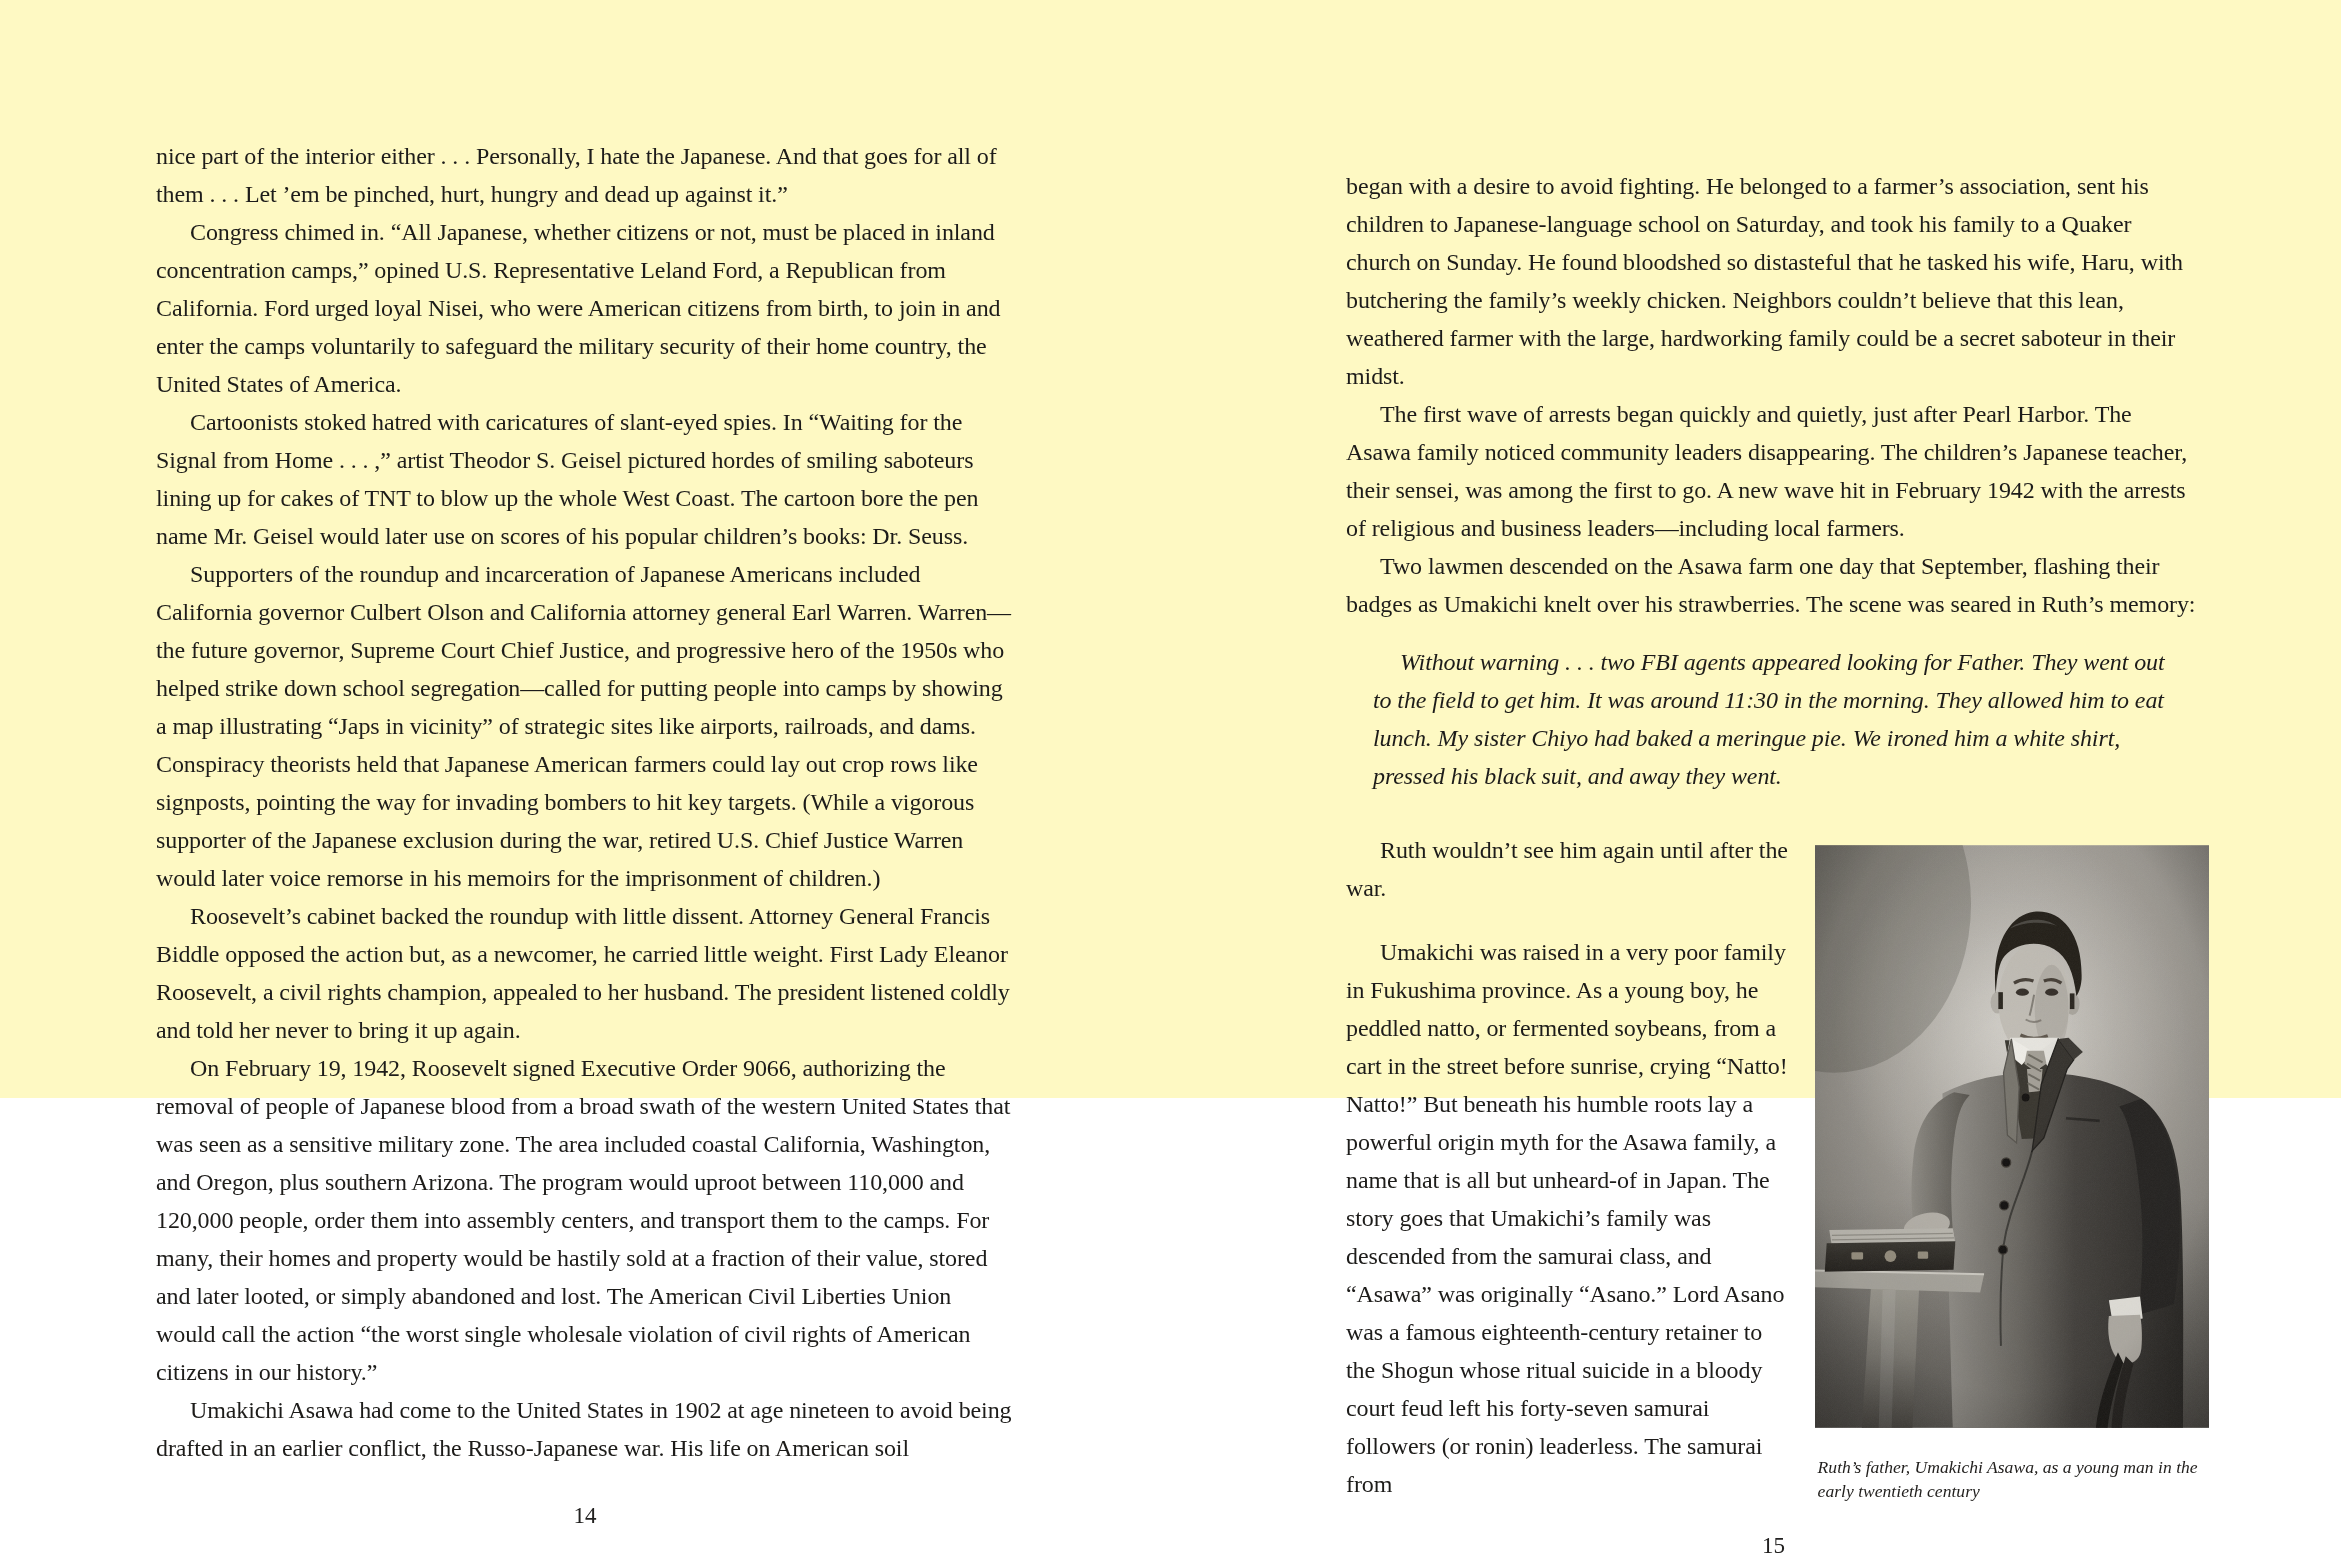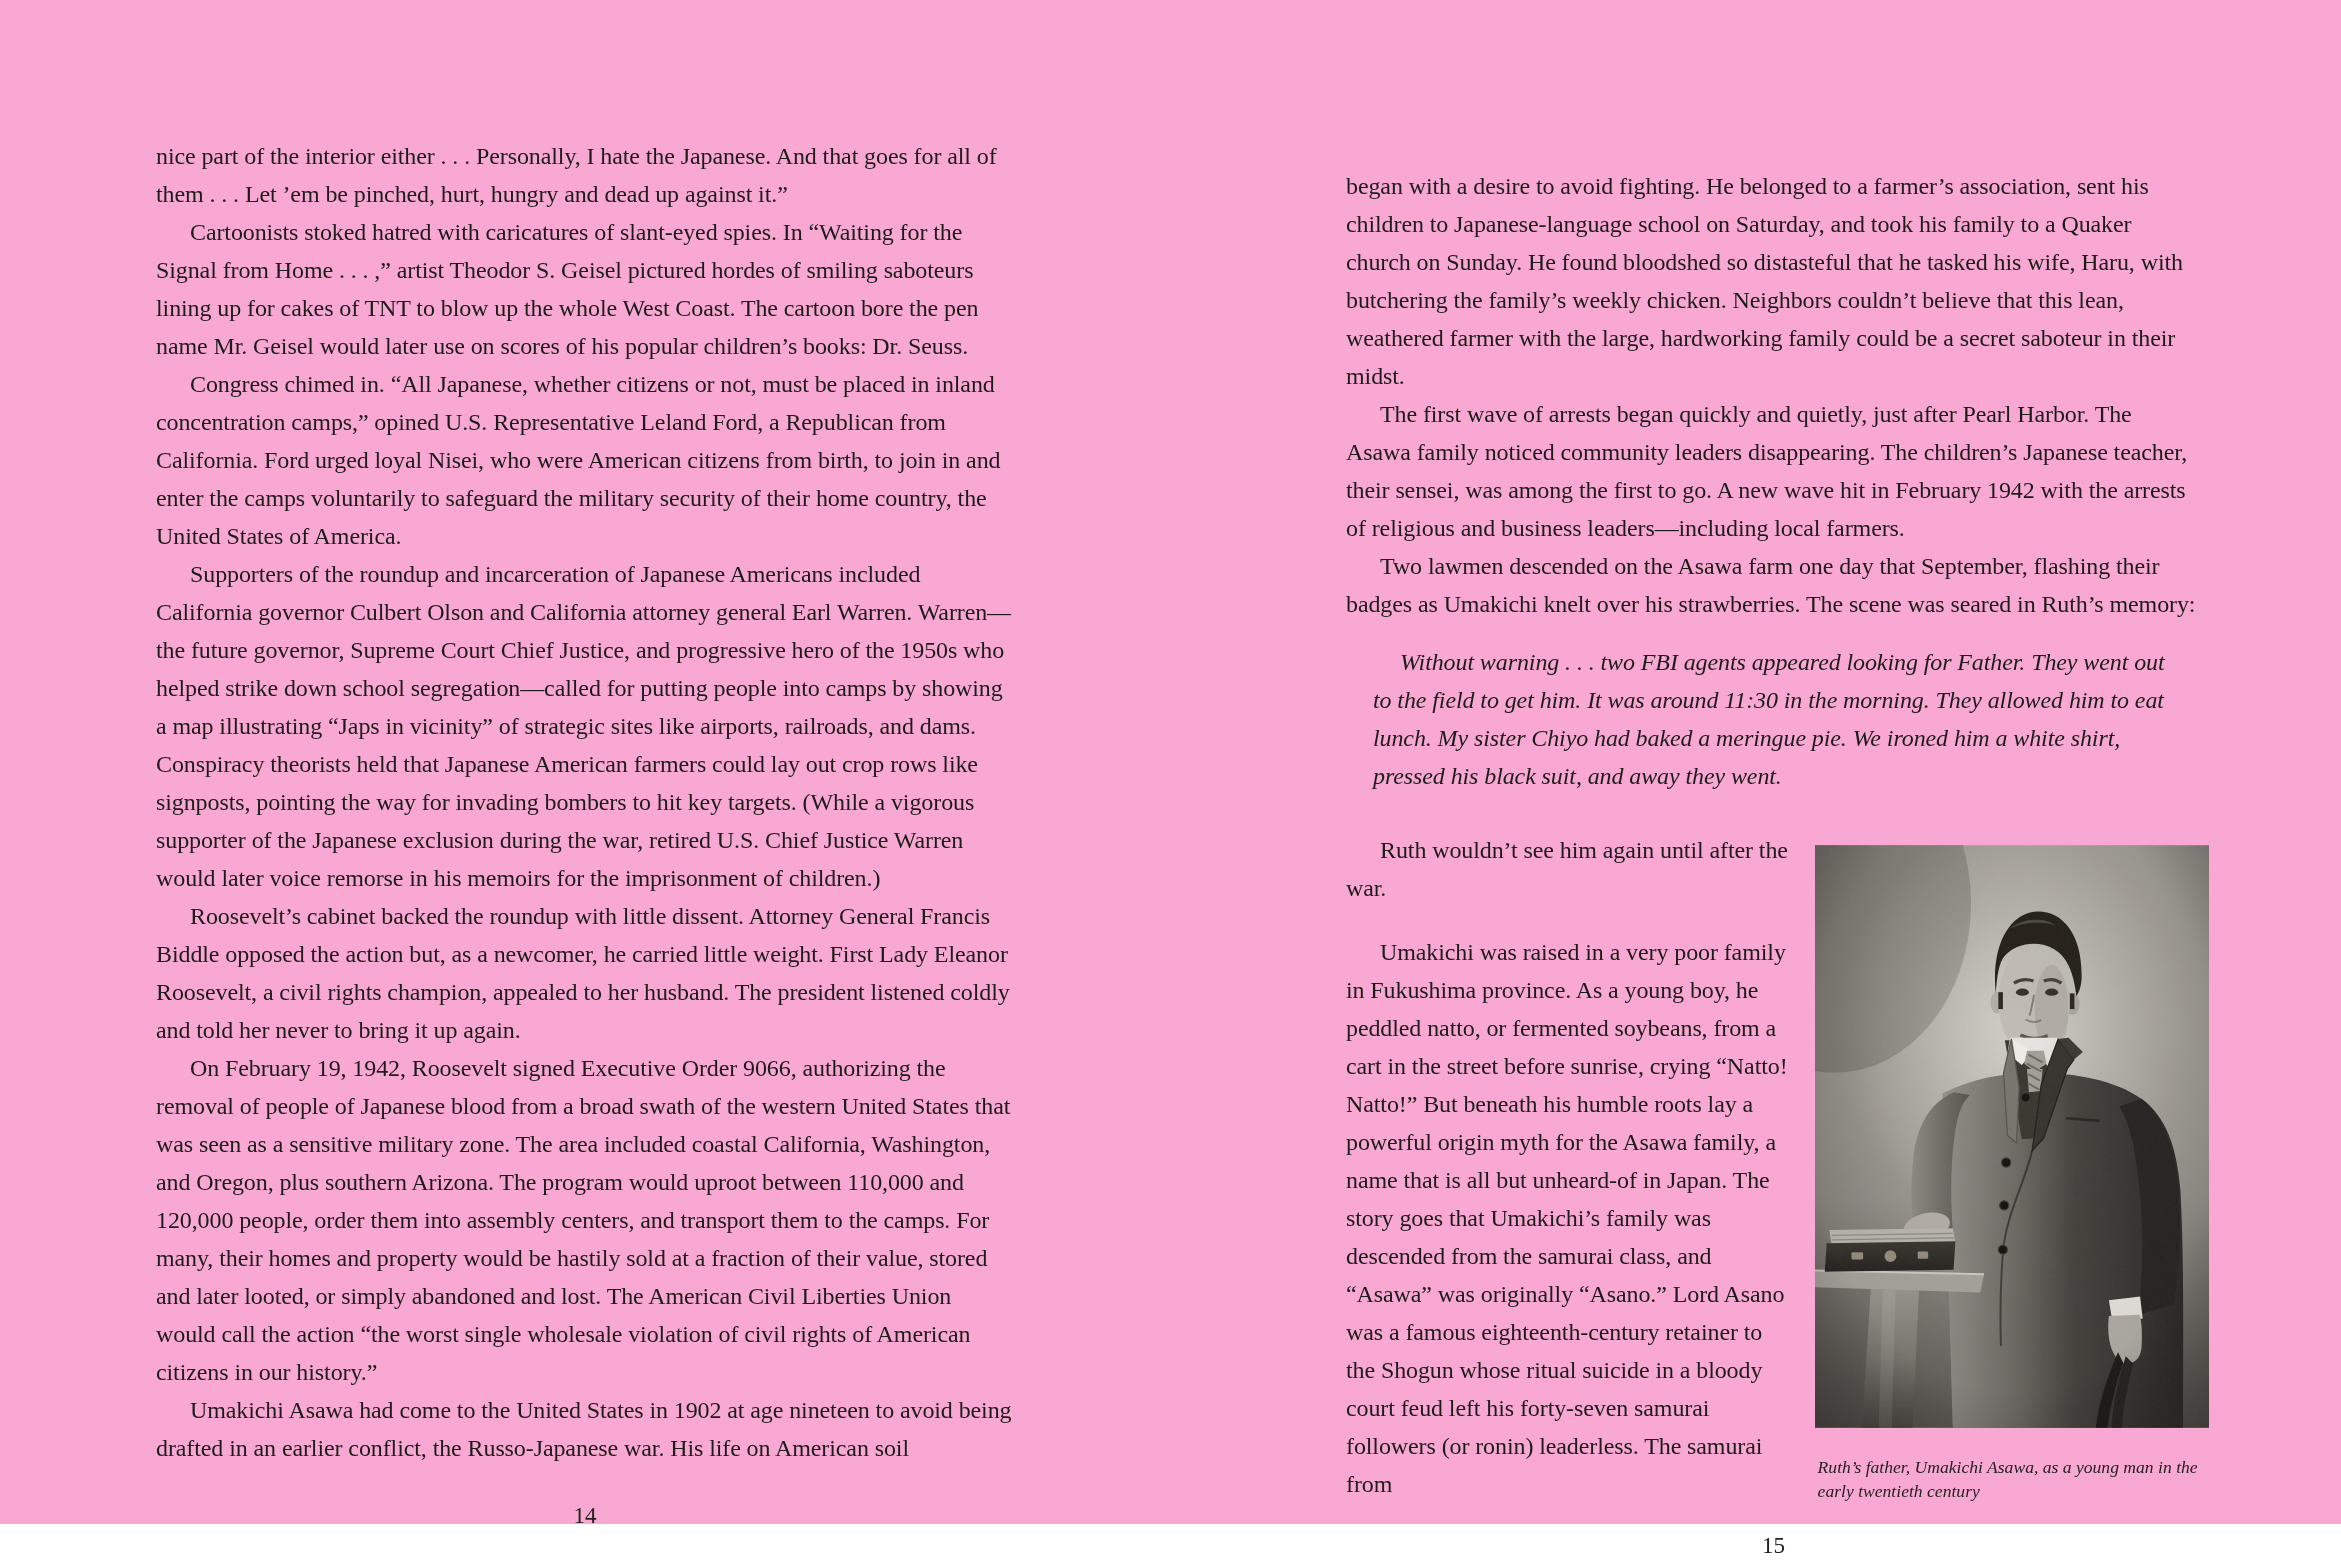--- a/index.html
+++ b/index.html
@@ -5,21 +5,21 @@
   html, body {
     margin: 0;
     padding: 0;
     width: 2342px;
     height: 1562px;
     background: #ffffff;
     overflow: hidden;
     font-family: "Liberation Serif", serif;
     color: #1d1c1a;
   }
-  .spread { position: relative; width: 2342px; height: 1524px; background: #f9a8d4; }
+  .spread { position: relative; width: 2342px; height: 1098px; background: #fef9c3; }
   .page { position: absolute; top: 137px; height: 1425px; }
   #page-left  { left: 156px;  width: 858px; }
   #page-right { left: 1346px; width: 855px; margin-top: 30px; }
   .para {
     margin: 0;
     font-size: 24px;
     line-height: 38px;
     text-indent: 34px;
     text-align: left;
     letter-spacing: -0.1px;
@@ -65,22 +65,22 @@
   }
 </style>
 </head>
 <body>
 
 <div class="spread">
 
   <section class="page" id="page-left">
     <div>
       <p class="para no-indent">nice part of the interior either . . . Personally, I hate the Japanese. And that goes for all of them . . . Let ’em be pinched, hurt, hungry and dead up against it.”</p>
+      <p class="para">Congress chimed in. “All Japanese, whether citizens or not, must be placed in inland concentration camps,” opined U.S. Representative Leland Ford, a Republican from California. Ford urged loyal Nisei, who were American citizens from birth, to join in and enter the camps voluntarily to safeguard the military security of their home country, the United States of America.</p>
       <p class="para">Cartoonists stoked hatred with caricatures of slant-eyed spies. In “Waiting for the Signal from Home . . . ,” artist Theodor S. Geisel pictured hordes of smiling saboteurs lining up for cakes of TNT to blow up the whole West Coast. The cartoon bore the pen name Mr. Geisel would later use on scores of his popular children’s books: Dr. Seuss.</p>
-      <p class="para">Congress chimed in. “All Japanese, whether citizens or not, must be placed in inland concentration camps,” opined U.S. Representative Leland Ford, a Republican from California. Ford urged loyal Nisei, who were American citizens from birth, to join in and enter the camps voluntarily to safeguard the military security of their home country, the United States of America.</p>
       <p class="para">Supporters of the roundup and incarceration of Japanese Americans included California governor Culbert Olson and California attorney general Earl Warren. Warren—the future governor, Supreme Court Chief Justice, and progressive hero of the 1950s who helped strike down school segregation—called for putting people into camps by showing a map illustrating “Japs in vicinity” of strategic sites like airports, railroads, and dams. Conspiracy theorists held that Japanese American farmers could lay out crop rows like signposts, pointing the way for invading bombers to hit key targets. (While a vigorous supporter of the Japanese exclusion during the war, retired U.S. Chief Justice Warren would later voice remorse in his memoirs for the imprisonment of children.)</p>
       <p class="para">Roosevelt’s cabinet backed the roundup with little dissent. Attorney General Francis Biddle opposed the action but, as a newcomer, he carried little weight. First Lady Eleanor Roosevelt, a civil rights champion, appealed to her husband. The president listened coldly and told her never to bring it up again.</p>
       <p class="para">On February 19, 1942, Roosevelt signed Executive Order 9066, authorizing the removal of people of Japanese blood from a broad swath of the western United States that was seen as a sensitive military zone. The area included coastal California, Washington, and Oregon, plus southern Arizona. The program would uproot between 110,000 and 120,000 people, order them into assembly centers, and transport them to the camps. For many, their homes and property would be hastily sold at a fraction of their value, stored and later looted, or simply abandoned and lost. The American Civil Liberties Union would call the action “the worst single wholesale violation of civil rights of American citizens in our history.”</p>
       <p class="para">Umakichi Asawa had come to the United States in 1902 at age nineteen to avoid being drafted in an earlier conflict, the Russo-Japanese war. His life on American soil</p>
     </div>
     <div class="pagenum">14</div>
   </section>
 
   <section class="page" id="page-right">
     <div>

